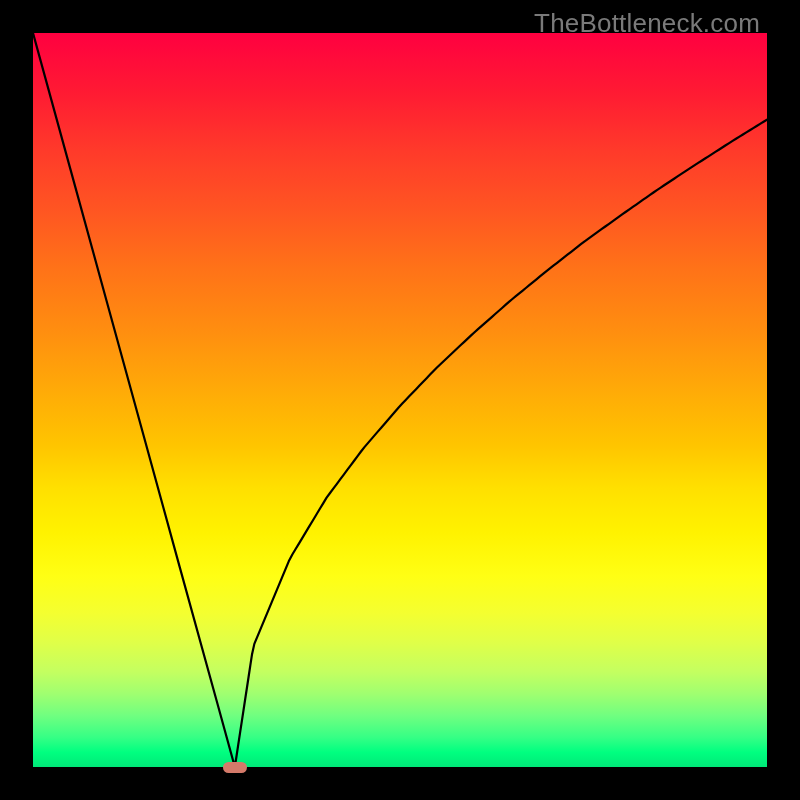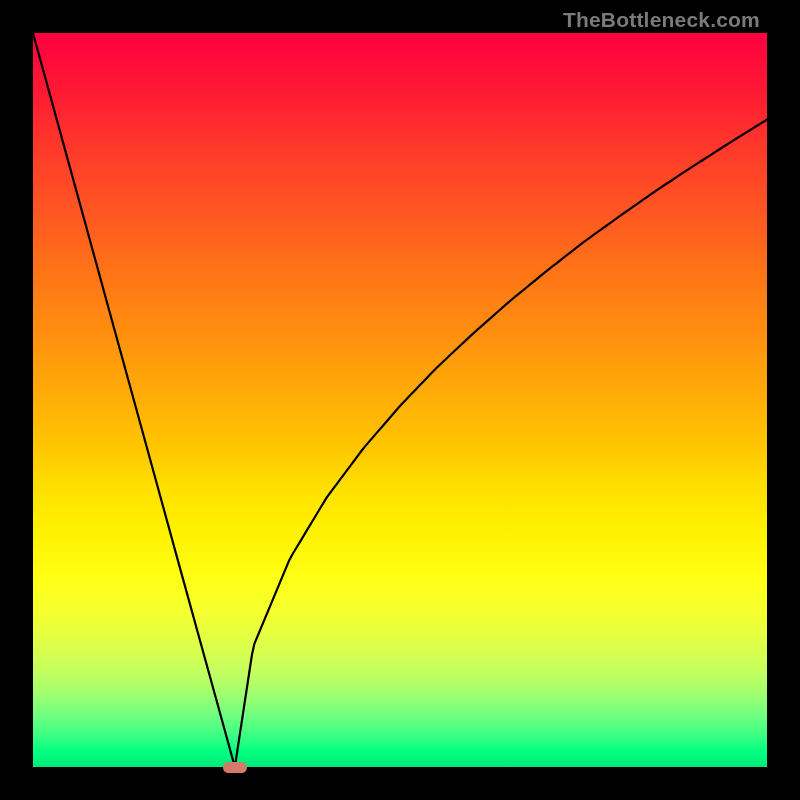--- a/index.html
+++ b/index.html
@@ -41,22 +41,22 @@
       #00e878 100%
     );
   }
   
   .watermark {
     position: absolute;
     top: 8px;
     right: 40px;
     color: #7a7a7a;
     font-family: Arial, Helvetica, sans-serif;
-    font-size: 21px;
-    font-weight: 700;
+    font-size: 26px;
+    font-weight: 400;
     letter-spacing: 0.2px;
   }
   
   .curve-svg {
     position: absolute;
     left: 33px;
     top: 33px;
     width: 734px;
     height: 734px;
     pointer-events: none;

